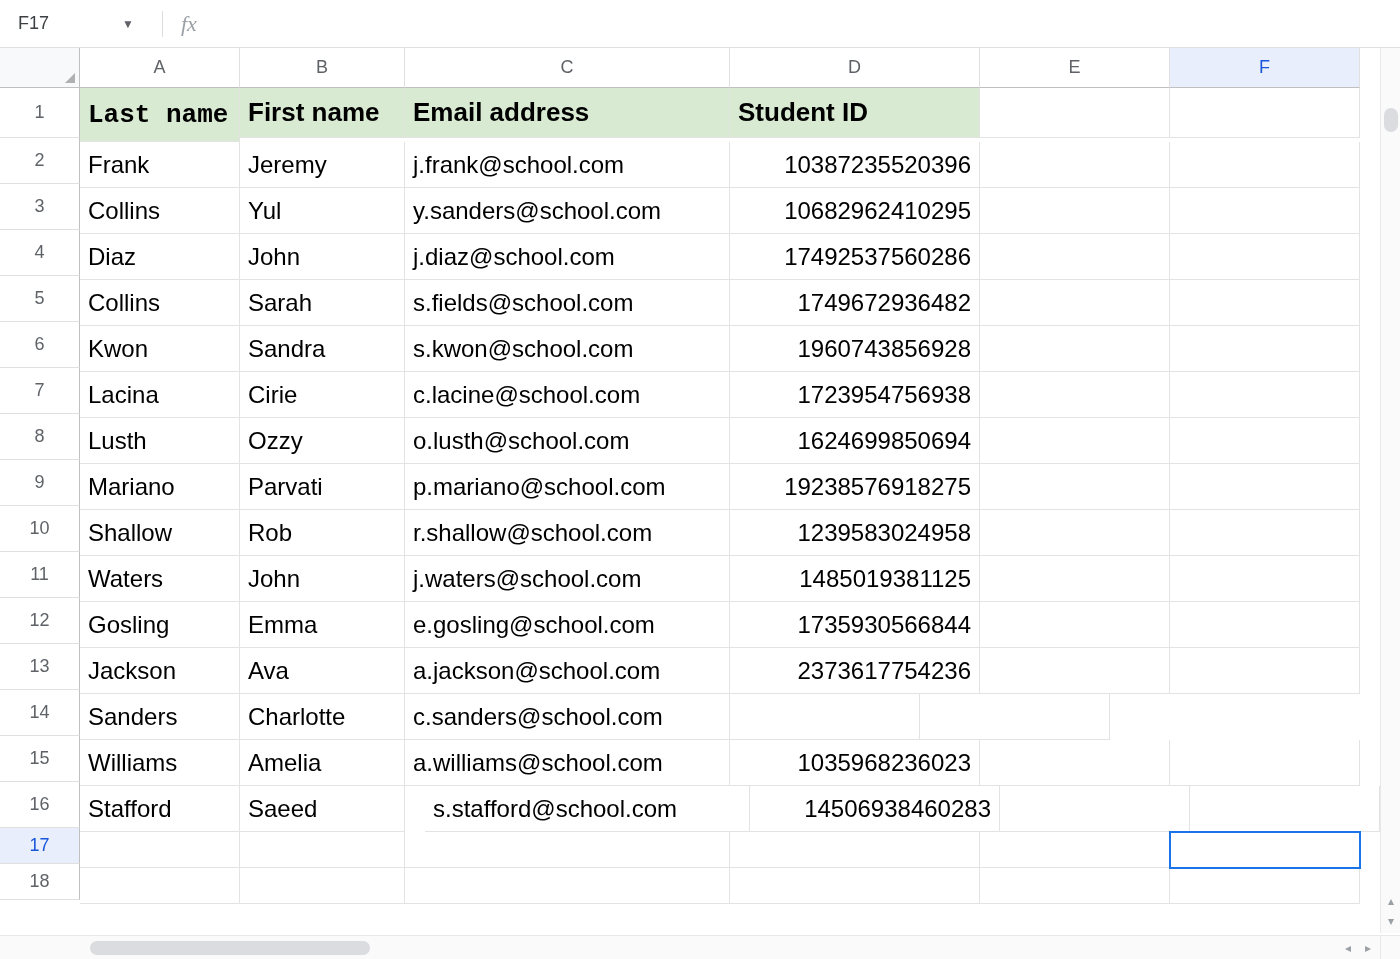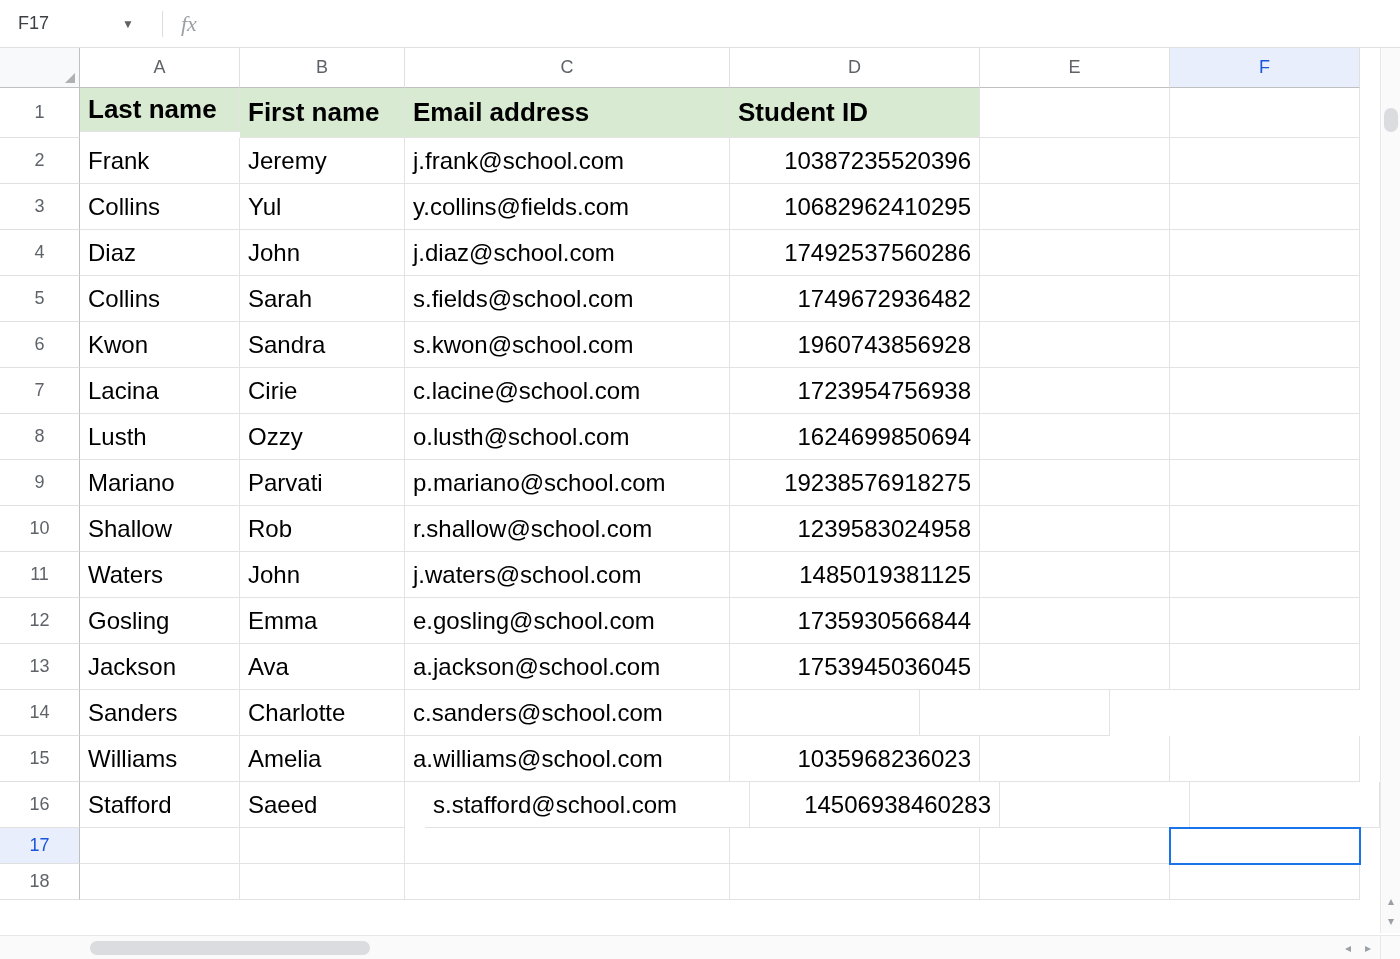--- a/index.html
+++ b/index.html
@@ -252,39 +252,39 @@
       <div class="row-header" style="height: 46px;">12</div>
       <div class="row-header" style="height: 46px;">13</div>
       <div class="row-header" style="height: 46px;">14</div>
       <div class="row-header" style="height: 46px;">15</div>
       <div class="row-header" style="height: 46px;">16</div>
       <div class="row-header active" style="height: 36px;">17</div>
       <div class="row-header" style="height: 36px;">18</div>
     </div>
   <div class="cells" id="cells">
       <div class="row">
-        <div class="cell header-cell" style="width: 160px; height: 44px;">Last name</div>
+        <div class="cell header-cell" style="width: 160px; height: 54px; font-family: Liberation Mono, monospace;">Last name</div>
         <div class="cell header-cell" style="width: 165px; height: 50px;">First name</div>
         <div class="cell header-cell" style="width: 325px; height: 50px;">Email address</div>
         <div class="cell header-cell" style="width: 250px; height: 50px;">Student ID</div>
         <div class="cell" style="width: 190px; height: 50px;"></div>
         <div class="cell" style="width: 190px; height: 50px;"></div>
       </div>
       <div class="row">
         <div class="cell data-cell" style="width: 160px; height: 46px;">Frank</div>
         <div class="cell data-cell" style="width: 165px; height: 46px;">Jeremy</div>
         <div class="cell data-cell" style="width: 325px; height: 46px;">j.frank@school.com</div>
         <div class="cell data-cell num-cell" style="width: 250px; height: 46px;">10387235520396</div>
         <div class="cell" style="width: 190px; height: 46px;"></div>
         <div class="cell" style="width: 190px; height: 46px;"></div>
       </div>
       <div class="row">
         <div class="cell data-cell" style="width: 160px; height: 46px;">Collins</div>
         <div class="cell data-cell" style="width: 165px; height: 46px;">Yul</div>
-        <div class="cell data-cell" style="width: 325px; height: 46px;">y.collins@fields.com</div>
+        <div class="cell data-cell" style="width: 325px; height: 46px;">y.sanders@school.com</div>
         <div class="cell data-cell num-cell" style="width: 250px; height: 46px;">10682962410295</div>
         <div class="cell" style="width: 190px; height: 46px;"></div>
         <div class="cell" style="width: 190px; height: 46px;"></div>
       </div>
       <div class="row">
         <div class="cell data-cell" style="width: 160px; height: 46px;">Diaz</div>
         <div class="cell data-cell" style="width: 165px; height: 46px;">John</div>
         <div class="cell data-cell" style="width: 325px; height: 46px;">j.diaz@school.com</div>
         <div class="cell data-cell num-cell" style="width: 250px; height: 46px;">17492537560286</div>
         <div class="cell" style="width: 190px; height: 46px;"></div>
@@ -351,21 +351,21 @@
         <div class="cell data-cell" style="width: 165px; height: 46px;">Emma</div>
         <div class="cell data-cell" style="width: 325px; height: 46px;">e.gosling@school.com</div>
         <div class="cell data-cell num-cell" style="width: 250px; height: 46px;">1735930566844</div>
         <div class="cell" style="width: 190px; height: 46px;"></div>
         <div class="cell" style="width: 190px; height: 46px;"></div>
       </div>
       <div class="row">
         <div class="cell data-cell" style="width: 160px; height: 46px;">Jackson</div>
         <div class="cell data-cell" style="width: 165px; height: 46px;">Ava</div>
         <div class="cell data-cell" style="width: 325px; height: 46px;">a.jackson@school.com</div>
-        <div class="cell data-cell num-cell" style="width: 250px; height: 46px;">1753945036045</div>
+        <div class="cell data-cell num-cell" style="width: 250px; height: 46px;">2373617754236</div>
         <div class="cell" style="width: 190px; height: 46px;"></div>
         <div class="cell" style="width: 190px; height: 46px;"></div>
       </div>
       <div class="row">
         <div class="cell data-cell" style="width: 160px; height: 46px;">Sanders</div>
         <div class="cell data-cell" style="width: 165px; height: 46px;">Charlotte</div>
         <div class="cell data-cell" style="width: 325px; height: 46px;">c.sanders@school.com</div>
         <div class="cell" style="width: 190px; height: 46px;"></div>
         <div class="cell" style="width: 190px; height: 46px;"></div>
       </div>

